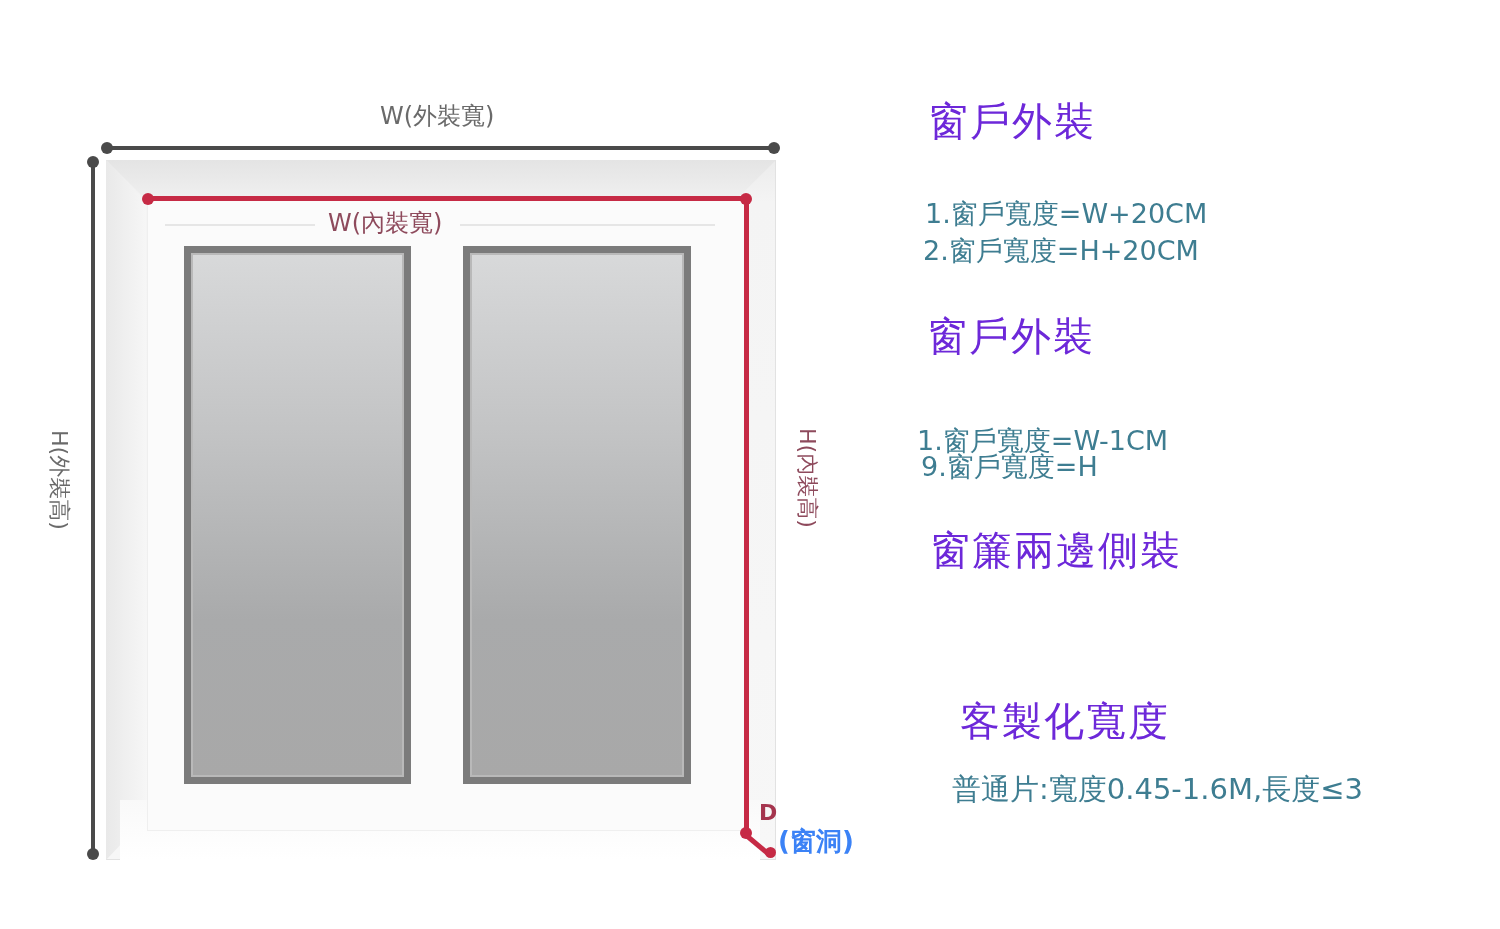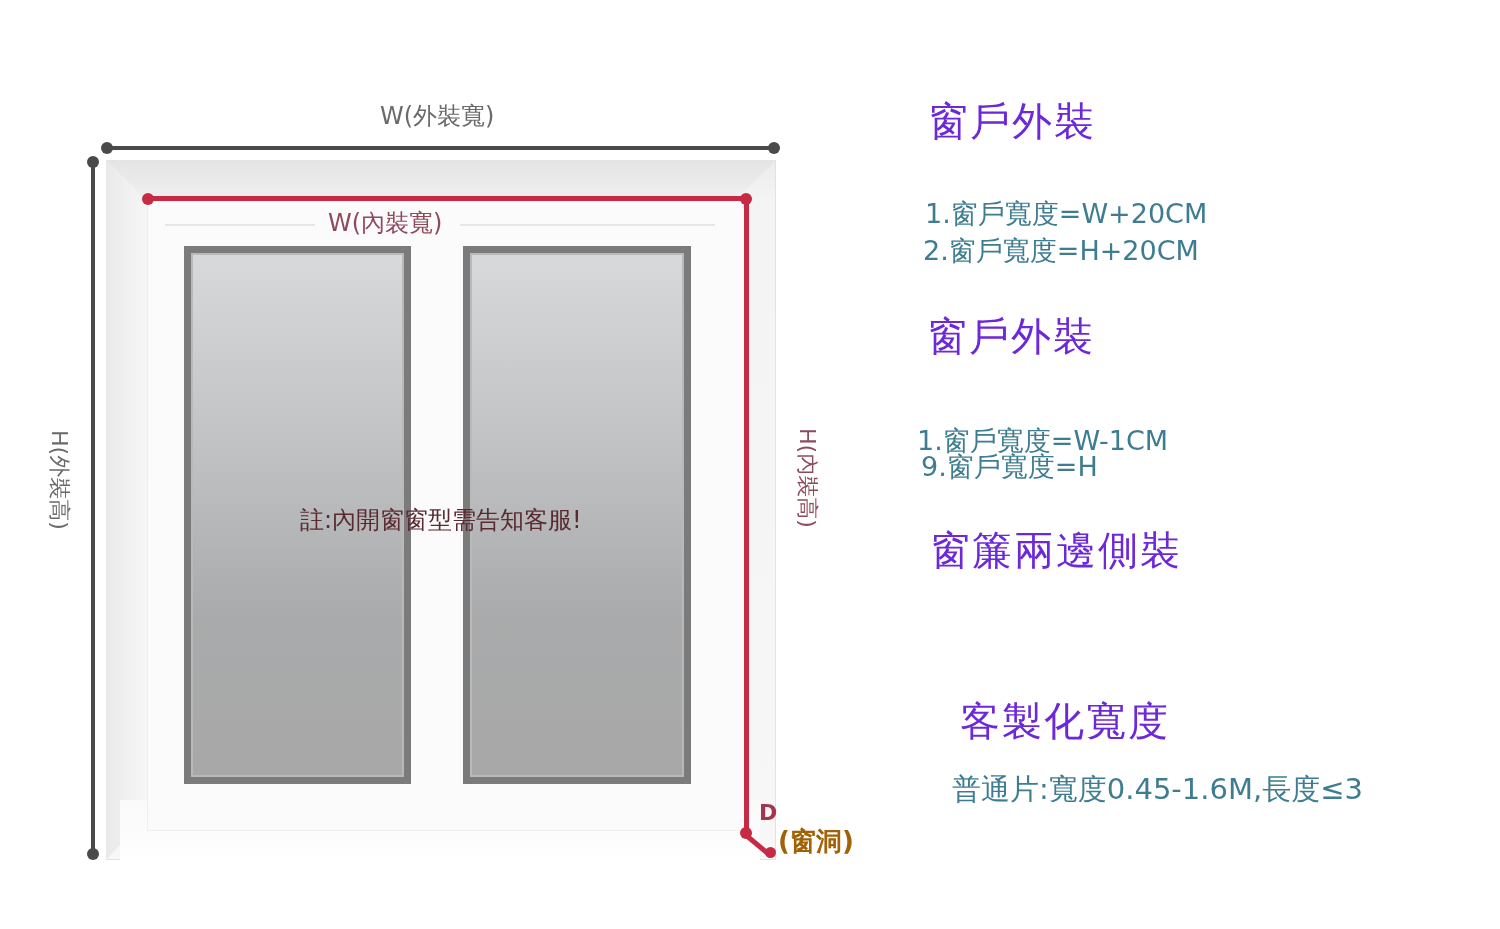--- a/index.html
+++ b/index.html
@@ -82,23 +82,22 @@
   <div class="abs dot-red" style="left:740px;top:193px;"></div>
   <div class="abs lbl-red" style="left:328px;top:207px;text-align:right;">W(內裝寬)</div>
 
   <div class="abs dim-red" style="left:744px;top:198px;width:5px;height:636px;"></div>
   <div class="abs dot-red" style="left:740px;top:827px;"></div>
   <div class="abs lbl-red rot-cw" style="left:822px;top:428px;font-size:22px;">H(內裝高)</div>
 
   <div class="abs dim-red" style="left:744px;top:831px;width:34px;height:5px;transform-origin:0 50%;transform:rotate(40deg);"></div>
   <div class="abs dot-red" style="left:765px;top:847px;width:11px;height:11px;"></div>
   <div class="abs lbl-red" style="left:759px;top:800px;font-size:22px;font-weight:bold;color:#a5354e;">D</div>
-  <div class="abs lbl-red" style="left:778px;top:824px;font-size:26px;font-weight:bold;color:#a16207;">(窗洞)</div>
+  <div class="abs lbl-red" style="left:778px;top:824px;font-size:26px;font-weight:bold;color:#3b82f6;">(窗洞)</div>
 
-  <div class="abs note" style="left:300px;top:504px;">註:內開窗窗型需告知客服!</div>
 </div>
 
 <div class="abs" style="left:900px;top:0;width:600px;height:929px;">
 
   <div class="abs h-title" style="left:28px;top:94px;">窗戶外裝</div>
   <div class="abs h-line" style="left:25px;top:184px;margin-top:12px;">1.窗戶寬度=W+20CM</div>
   <div class="abs h-line" style="left:23px;top:233px;">2.窗戶寬度=H+20CM</div>
 
   <div class="abs h-title" style="left:27px;top:309px;">窗戶外裝</div>
   <div class="abs h-line" style="left:17px;top:387px;margin-top:36px;">1.窗戶寬度=W-1CM</div>

